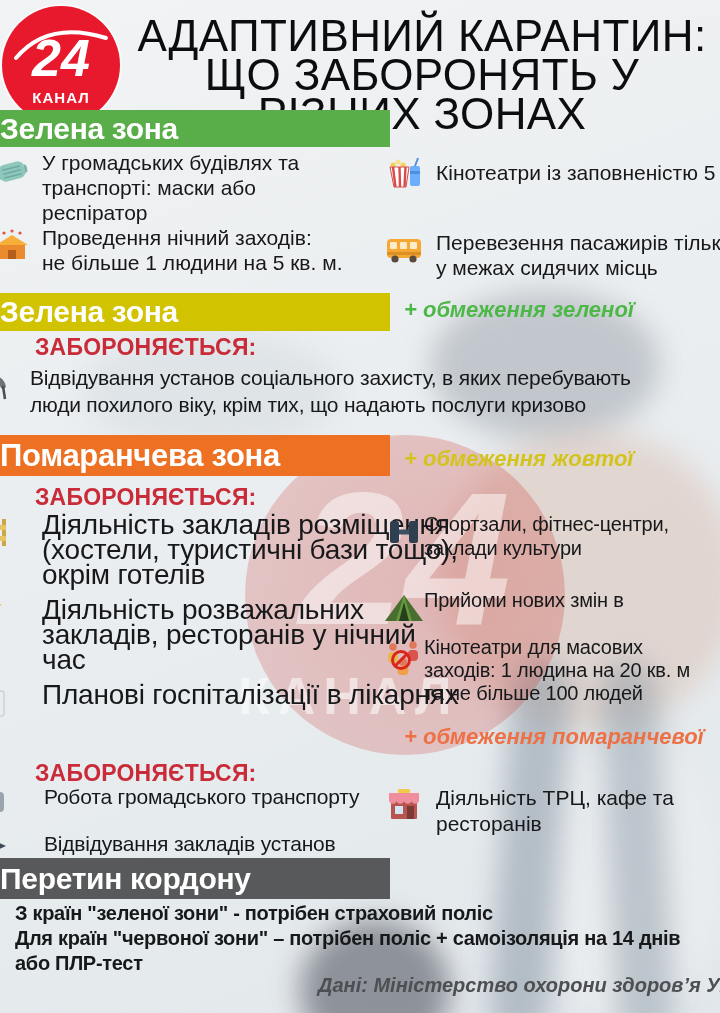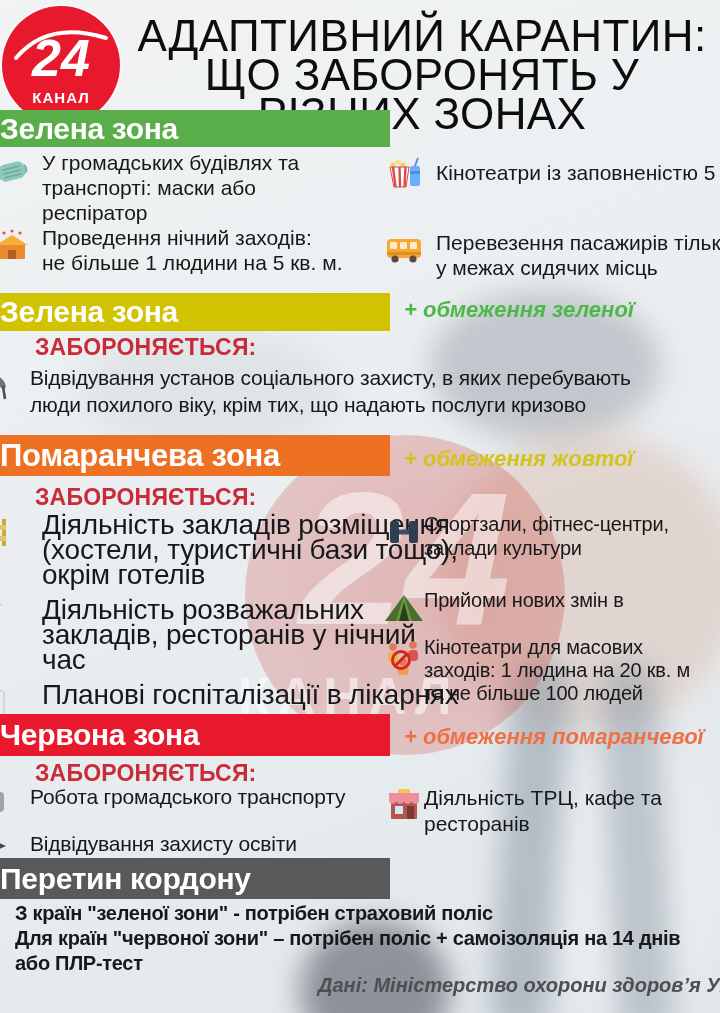--- a/index.html
+++ b/index.html
@@ -80,24 +80,24 @@
   .orange-left .item-text div{font-size:28px;line-height:25px;letter-spacing:-.2px}
   .orange-right{left:384px;top:512px;width:340px}
   .orange-right .item{margin-bottom:28px}
   .orange-right .item:nth-of-type(2){margin-bottom:8px}
   .orange-right .item-text{margin-left:0}
   .orange-right .item-text div{font-size:20px;line-height:24px;letter-spacing:-.2px}
   .orange-right .item:nth-of-type(3) .item-text div{line-height:23px}
   .red-left{left:0;top:783px;width:392px}
   .red-left .item{margin-bottom:7px}
   .red-left .item .icon{margin-left:-32px}
-  .red-left .item-text{margin-left:22px}
+  .red-left .item-text{margin-left:36px}
   .red-left .item-text div{font-size:21px;line-height:27px;letter-spacing:-.2px}
   .red-right{left:384px;top:785px;width:340px}
-  .red-right .item-text{margin-left:0}
+  .red-right .item-text{margin-left:12px}
   .red-right .item-text div{font-size:21px;line-height:26px}
   
   .border-lines{position:absolute;left:15px;top:901px;width:705px}
   .border-lines div{font-size:20px;line-height:25px;font-weight:800;color:var(--text);
     letter-spacing:-.3px;white-space:nowrap}
   .footer{position:absolute;left:318px;top:974px;font-size:20px;font-weight:700;
     font-style:italic;color:#4d4f52;white-space:nowrap}
 </style>
 </head>
 <body>
@@ -306,23 +306,20 @@
             <line x1="11" y1="30" x2="23" y2="18" stroke="#d9261c" stroke-width="3"></line>
           </svg></span>
         <div class="item-text">
           <div>Кінотеатри для масових</div>
           <div>заходів: 1 людина на 20 кв. м</div>
           <div>та не більше 100 людей</div>
         </div>
       </div>
     </div>
 
-  <div class="banner red">
-    <span>Червона зона</span>
-  </div>
   <div class="note orange">+ обмеження помаранчевої</div>
   <div class="prohibited r">ЗАБОРОНЯЄТЬСЯ:</div>
   <div class="col red-left">
 
       <div class="item">
         <span class="icon"><svg viewBox="0 0 40 40">
             <rect x="4" y="9" width="32" height="20" rx="4" fill="#9aa4ad"></rect>
             <circle cx="12" cy="31" r="3.4" fill="#4a4f52"></circle>
             <circle cx="28" cy="31" r="3.4" fill="#4a4f52"></circle>
           </svg></span>
@@ -330,21 +327,21 @@
           <div>Робота громадського транспорту</div>
         </div>
       </div>
 
       <div class="item">
         <span class="icon"><svg viewBox="0 0 40 40">
             <path d="M20 8 L38 16 L20 24 L2 16 Z" fill="#3d4a55"></path>
             <path d="M10 20 v8 q10 6 20 0 v-8" fill="none" stroke="#3d4a55" stroke-width="4"></path>
           </svg></span>
         <div class="item-text">
-          <div>Відвідування захисту освіти</div>
+          <div>Відвідування закладів установ</div>
         </div>
       </div>
     </div>
   <div class="col red-right">
 
       <div class="item">
         <span class="icon"><svg viewBox="0 0 40 40">
             <rect x="7" y="16" width="26" height="18" rx="1" fill="#b8554e"></rect>
             <path d="M5 8 h30 v7 a3.75 3.75 0 0 1 -7.5 0 a3.75 3.75 0 0 1 -7.5 0 a3.75 3.75 0 0 1 -7.5 0 a3.75 3.75 0 0 1 -7.5 0 Z" fill="#ef8f9e"></path>
             <rect x="14" y="4" width="12" height="4" rx="1" fill="#f3c84b"></rect>

